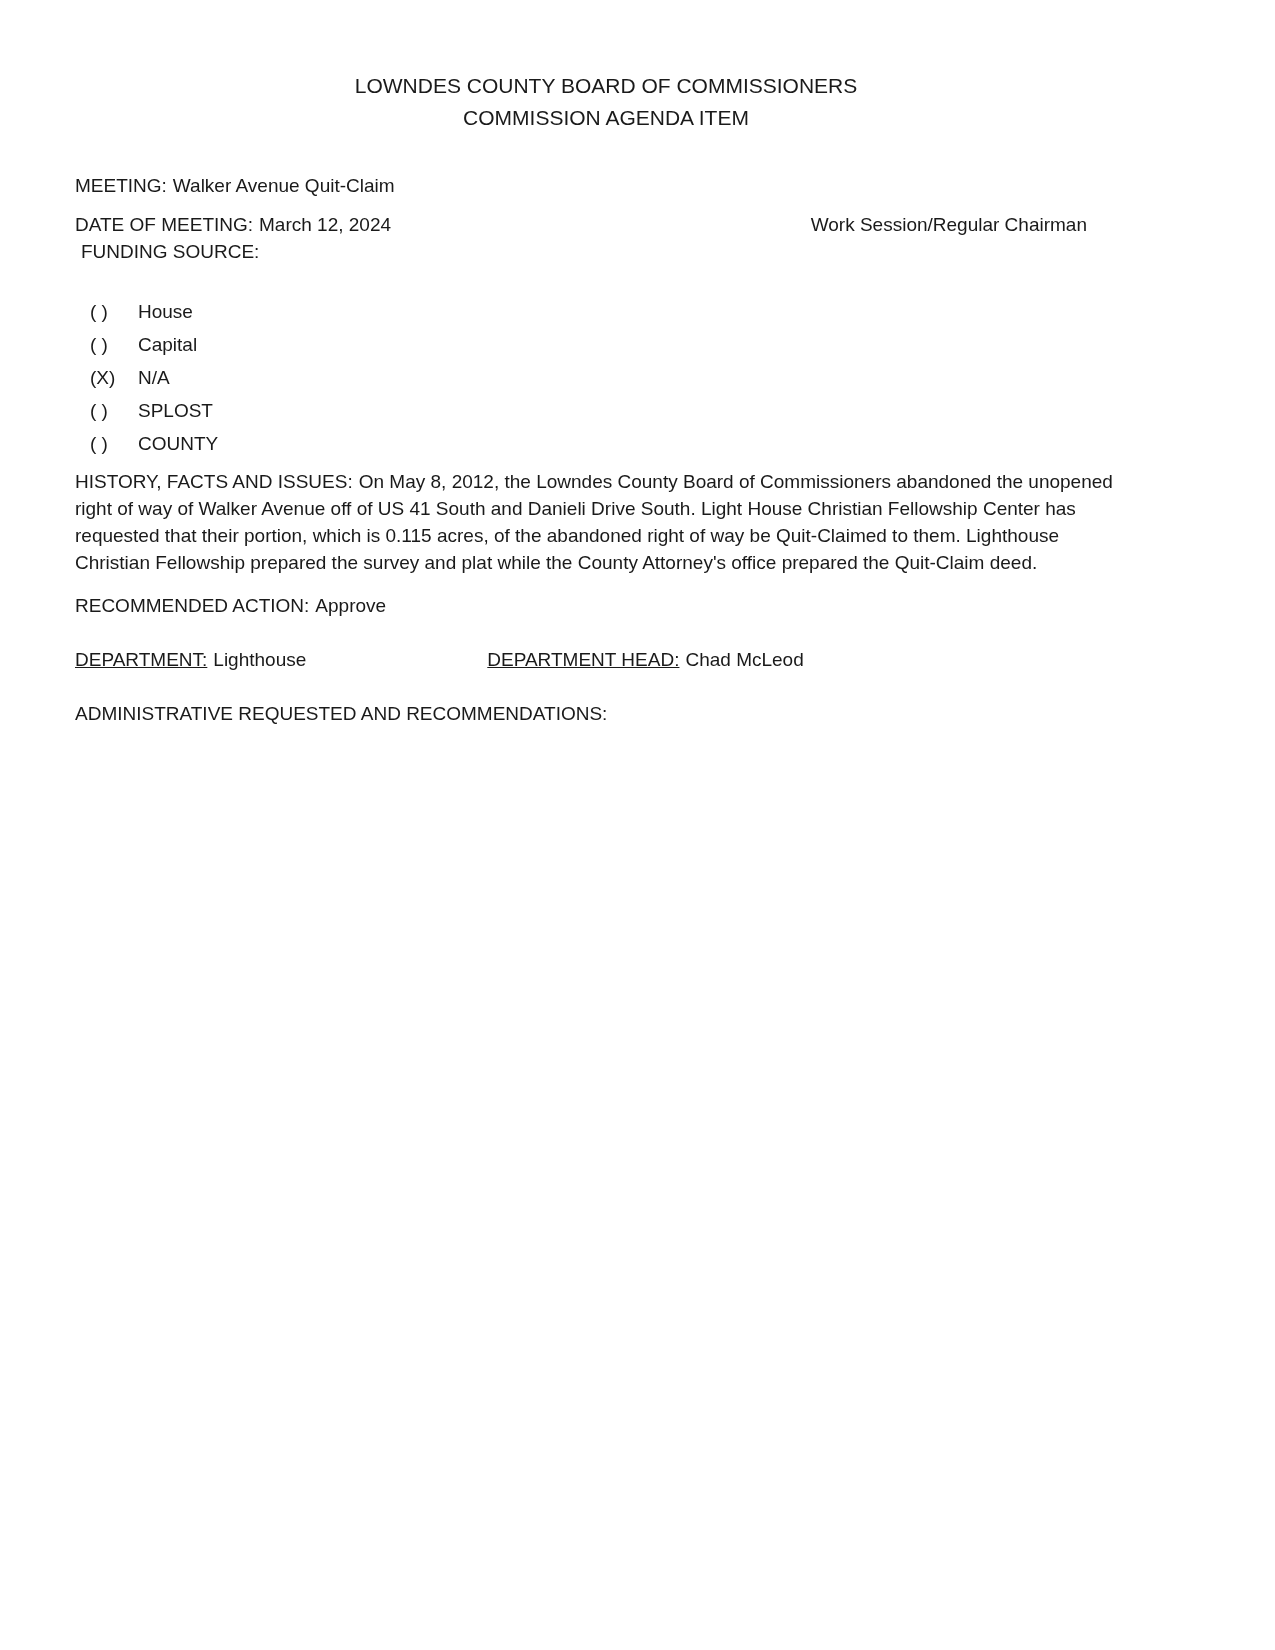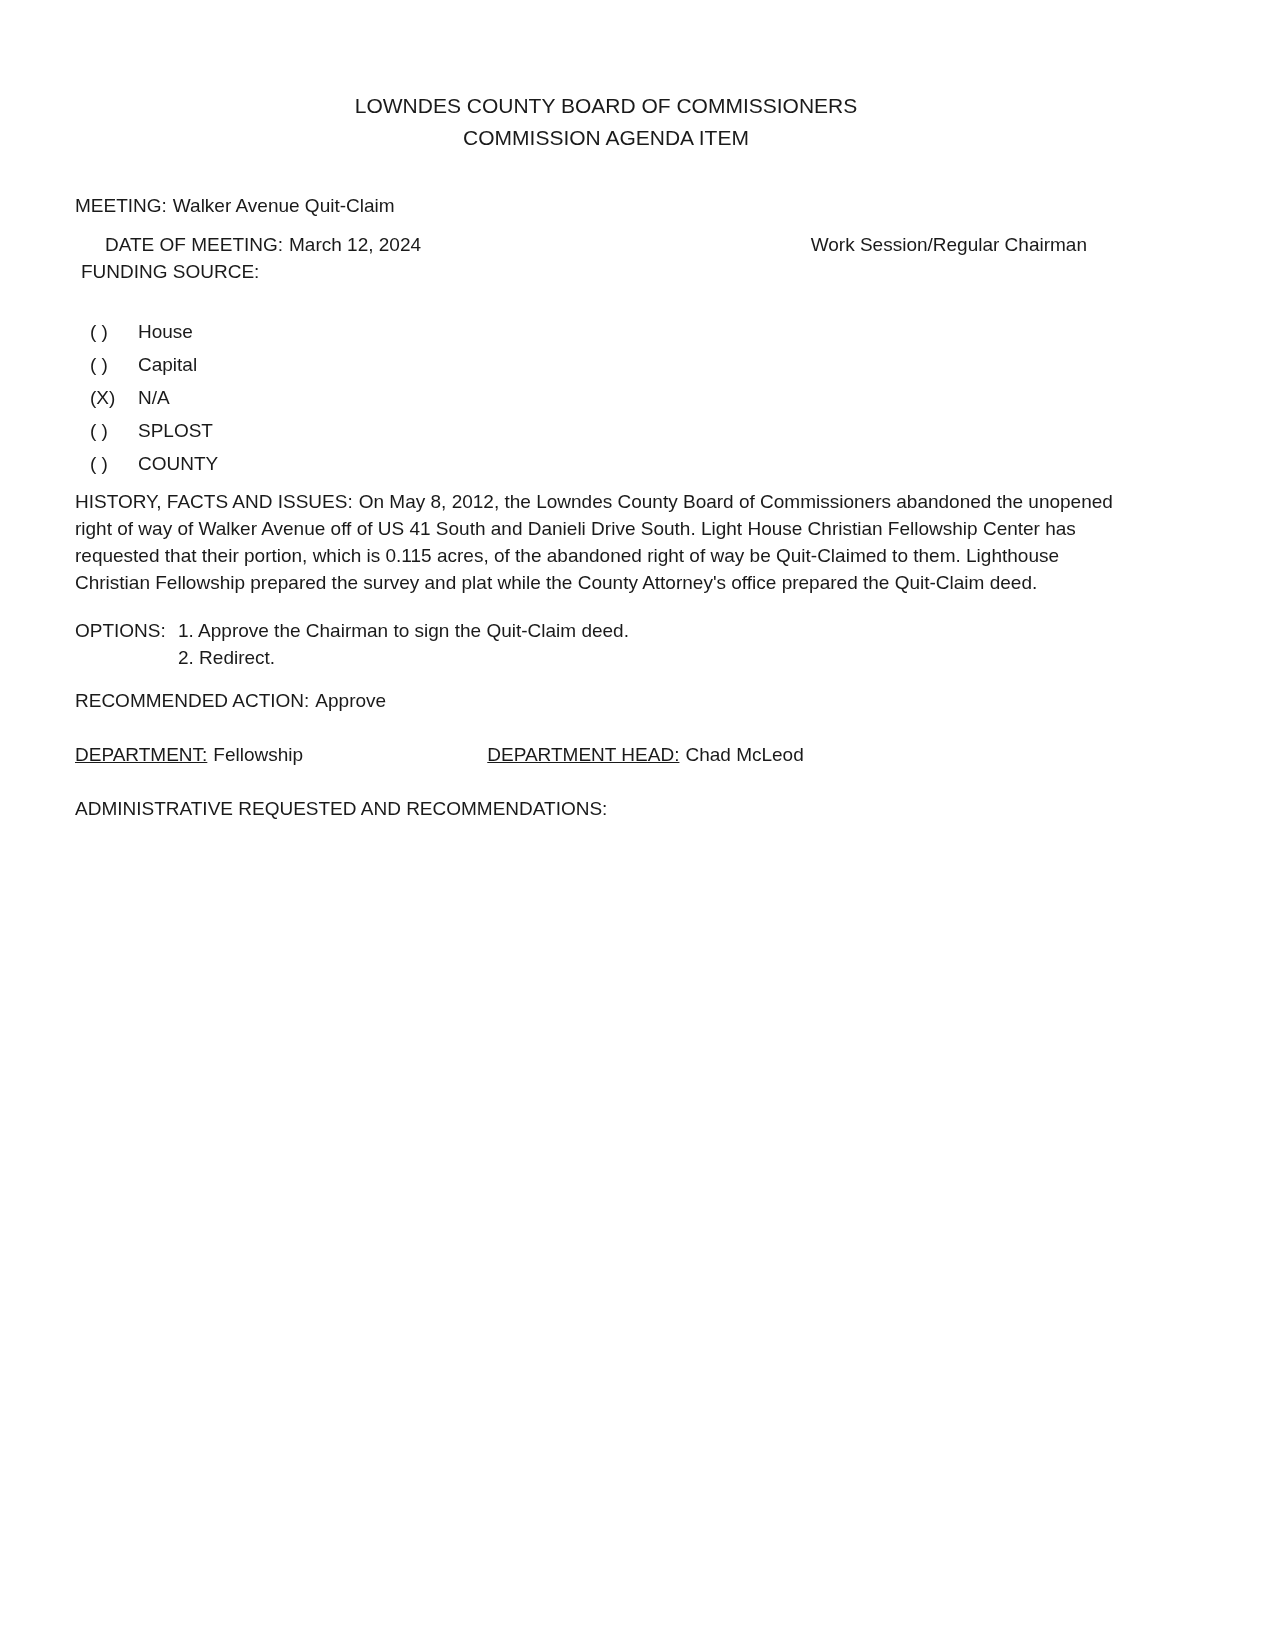--- a/index.html
+++ b/index.html
@@ -12,39 +12,38 @@
     color: #1a1a1a;
     width: 1275px;
     height: 1650px;
     box-sizing: border-box;
     position: relative;
   }
   .page {
     box-sizing: border-box;
     width: 1062px;
     margin-left: 75px;
-    padding-top: 90px;
+    padding-top: 70px;
     font-size: 19px;
     line-height: 27px;
   }
   .doc-title {
     text-align: center;
     font-size: 21px;
     line-height: 32px;
   }
   .meta-row {
     margin-top: 12px;
   }
   .subject-row { margin-top: 38px; }
   .date-row {
     margin-top: 12px;
     display: flex;
     justify-content: space-between;
     align-items: flex-end;
-    margin-left: 30px;
   }
   .session { margin-right: 50px; }
   .budget-row { margin-top: 34px; }
   .funding-row { padding-left: 6px; }
   .funding-list {
     margin-top: 30px;
     padding-left: 15px;
   }
   .funding-item {
     display: flex;
@@ -125,35 +124,28 @@
       <span class="funding-mark">( )</span>
       <span>COUNTY</span>
     </div>
   </div>
 
 
   <p class="history-par">
     <span class="lbl">HISTORY, FACTS AND ISSUES:</span><span>On May 8, 2012, the Lowndes County Board of Commissioners abandoned the unopened right of way of Walker Avenue off of US 41 South and Danieli Drive South. Light House Christian Fellowship Center has requested that their portion, which is 0.115 acres, of the abandoned right of way be Quit-Claimed to them. Lighthouse Christian Fellowship prepared the survey and plat while the County Attorney's office prepared the Quit-Claim deed.</span>
   </p>
 
-  <div class="options-row">
-    <span class="options-label">OPTIONS:</span>
-    <span>
-      <div>1. Approve the Chairman to sign the Quit-Claim deed.</div>
-      <div>2. Redirect.</div>
-    </span>
-  </div>
 
   <div class="rec-row">
     <span class="lbl">RECOMMENDED ACTION:</span><span class="val">Approve</span>
   </div>
 
   <div class="dept-row">
     <span class="dept-cell">
-      <span class="u lbl">DEPARTMENT:</span><span class="val">Fellowship</span>
+      <span class="u lbl">DEPARTMENT:</span><span class="val">Lighthouse</span>
     </span>
     <span>
       <span class="u lbl">DEPARTMENT HEAD:</span><span class="val">Chad McLeod</span>
     </span>
   </div>
 
   <div class="admin-row">
     <span>ADMINISTRATIVE REQUESTED AND RECOMMENDATIONS:</span>
   </div>
 

